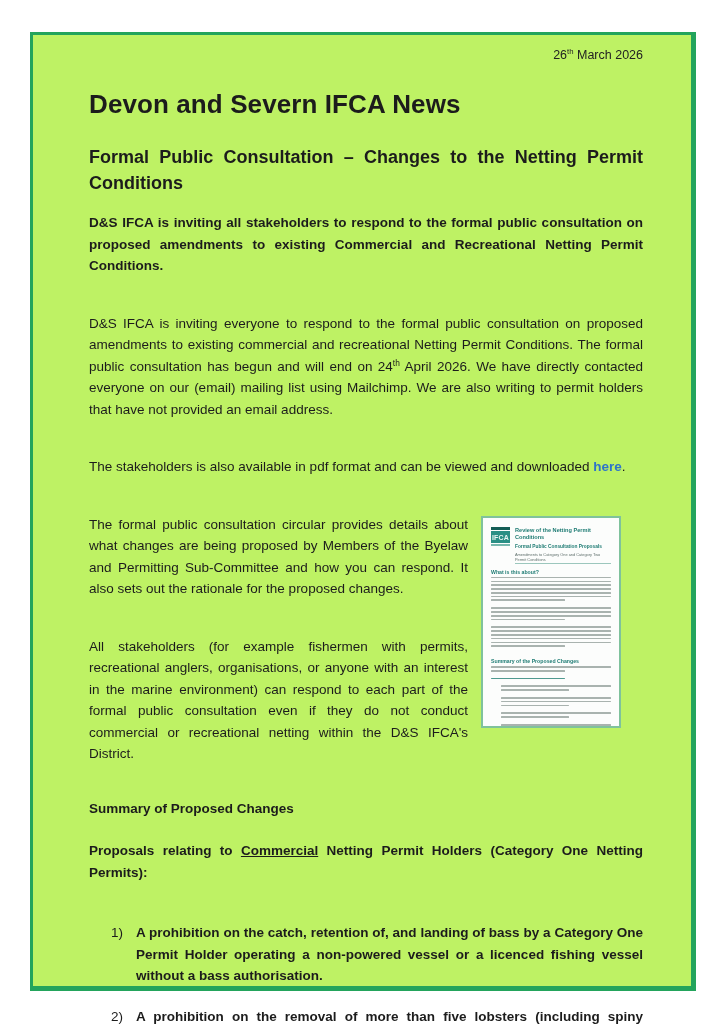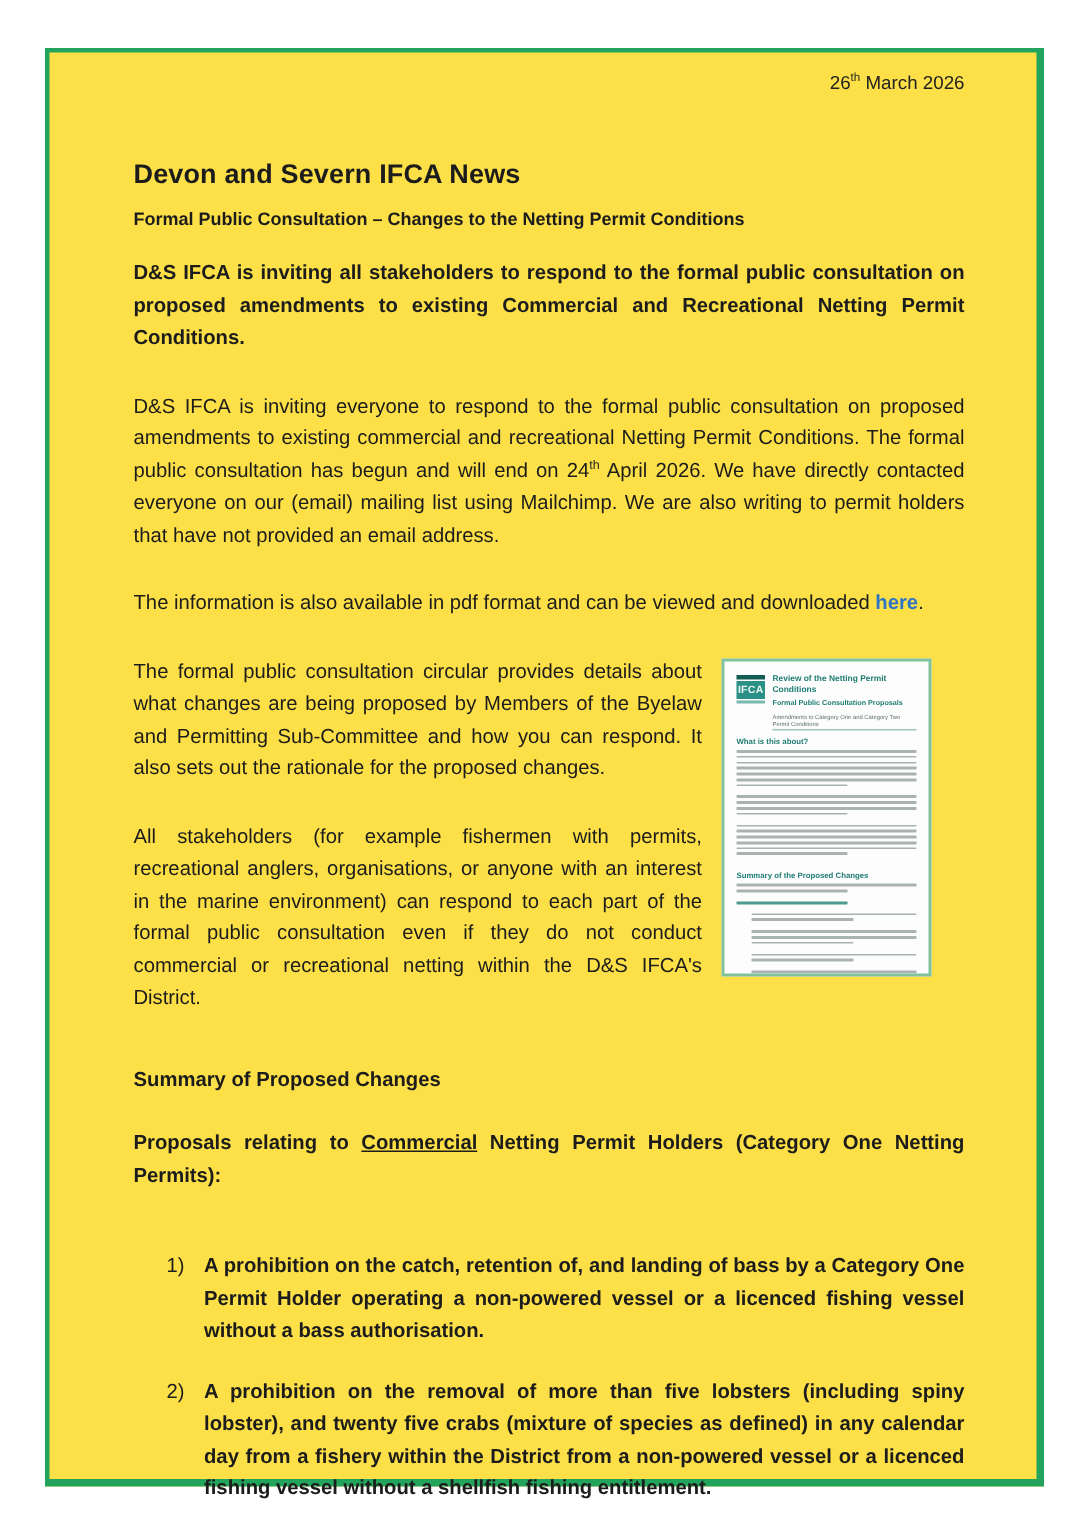--- a/index.html
+++ b/index.html
@@ -10,46 +10,46 @@
     color: #1c1c1c;
     overflow: hidden;
   }
   .frame {
     position: absolute;
     left: 30px; top: 32px;
     width: 666px; height: 959px;
     border: 3px solid var(--frame_green, #23a45c);
     border-right-width: 5px;
     border-bottom-width: 5px;
-    background: #fde047;
+    background: #bef264;
   }
   .content {
     padding: 13px 48px 0 56px;
   }
   .date-line {
     text-align: right;
     font-size: 12.5px;
     color: #222;
   }
   sup { font-size: 0.62em; vertical-align: super; line-height: 0; }
   h1.page-title {
-    margin-top: 44px;
-    font-size: 18px;
+    margin-top: 27px;
+    font-size: 26px;
     font-weight: bold;
     letter-spacing: 0.1px;
   }
   h2.article-heading {
-    margin-top: 11px;
-    font-size: 12px;
+    margin-top: 24px;
+    font-size: 18px;
     font-weight: bold;
     line-height: 1.45;
     text-align: justify;
   }
   p.body {
-    margin-top: 24px;
+    margin-top: 36px;
     font-size: 13.5px;
     line-height: 21.5px;
     text-align: justify;
   }
   p.body.first { margin-top: 16px; }
   .bold { font-weight: bold; }
   .underline { text-decoration: underline; }
   a.doc-link {
     color: var(--link_blue, #2e74c9);
     font-weight: bold;
@@ -117,21 +117,21 @@
     <div class="date-line"><span>26</span><sup>th</sup><span> March 2026</span></div>
 
     <h1 class="page-title">Devon and Severn IFCA News</h1>
 
     <h2 class="article-heading">Formal Public Consultation – Changes to the Netting Permit Conditions</h2>
 
     <p class="body bold first">D&amp;S IFCA is inviting all stakeholders to respond to the formal public consultation on proposed amendments to existing Commercial and Recreational Netting Permit Conditions.</p>
 
     <p class="body"><span>D&amp;S IFCA is inviting everyone to respond to the formal public consultation on proposed amendments to existing commercial and recreational Netting Permit Conditions.  The formal public consultation has begun and will end on 24</span><sup>th</sup><span> April 2026.  We have directly contacted everyone on our (email) mailing list using Mailchimp.  We are also writing to permit holders that have not provided an email address.</span></p>
 
-    <p class="body"><span>The information is also available in pdf format and can be viewed and downloaded </span><a class="doc-link">here</a><span>.</span></p>
+    <p class="body"><span>The stakeholders is also available in pdf format and can be viewed and downloaded </span><a class="doc-link">here</a><span>.</span></p>
 
     <div class="float-section">
 
       <div class="mini-doc">
         <div class="md-header">
           <div class="md-logo-col">
             <div class="md-logo-bar"></div>
             <div class="md-logo">IFCA</div>
             <div class="md-logo-foot"></div>
           </div>

